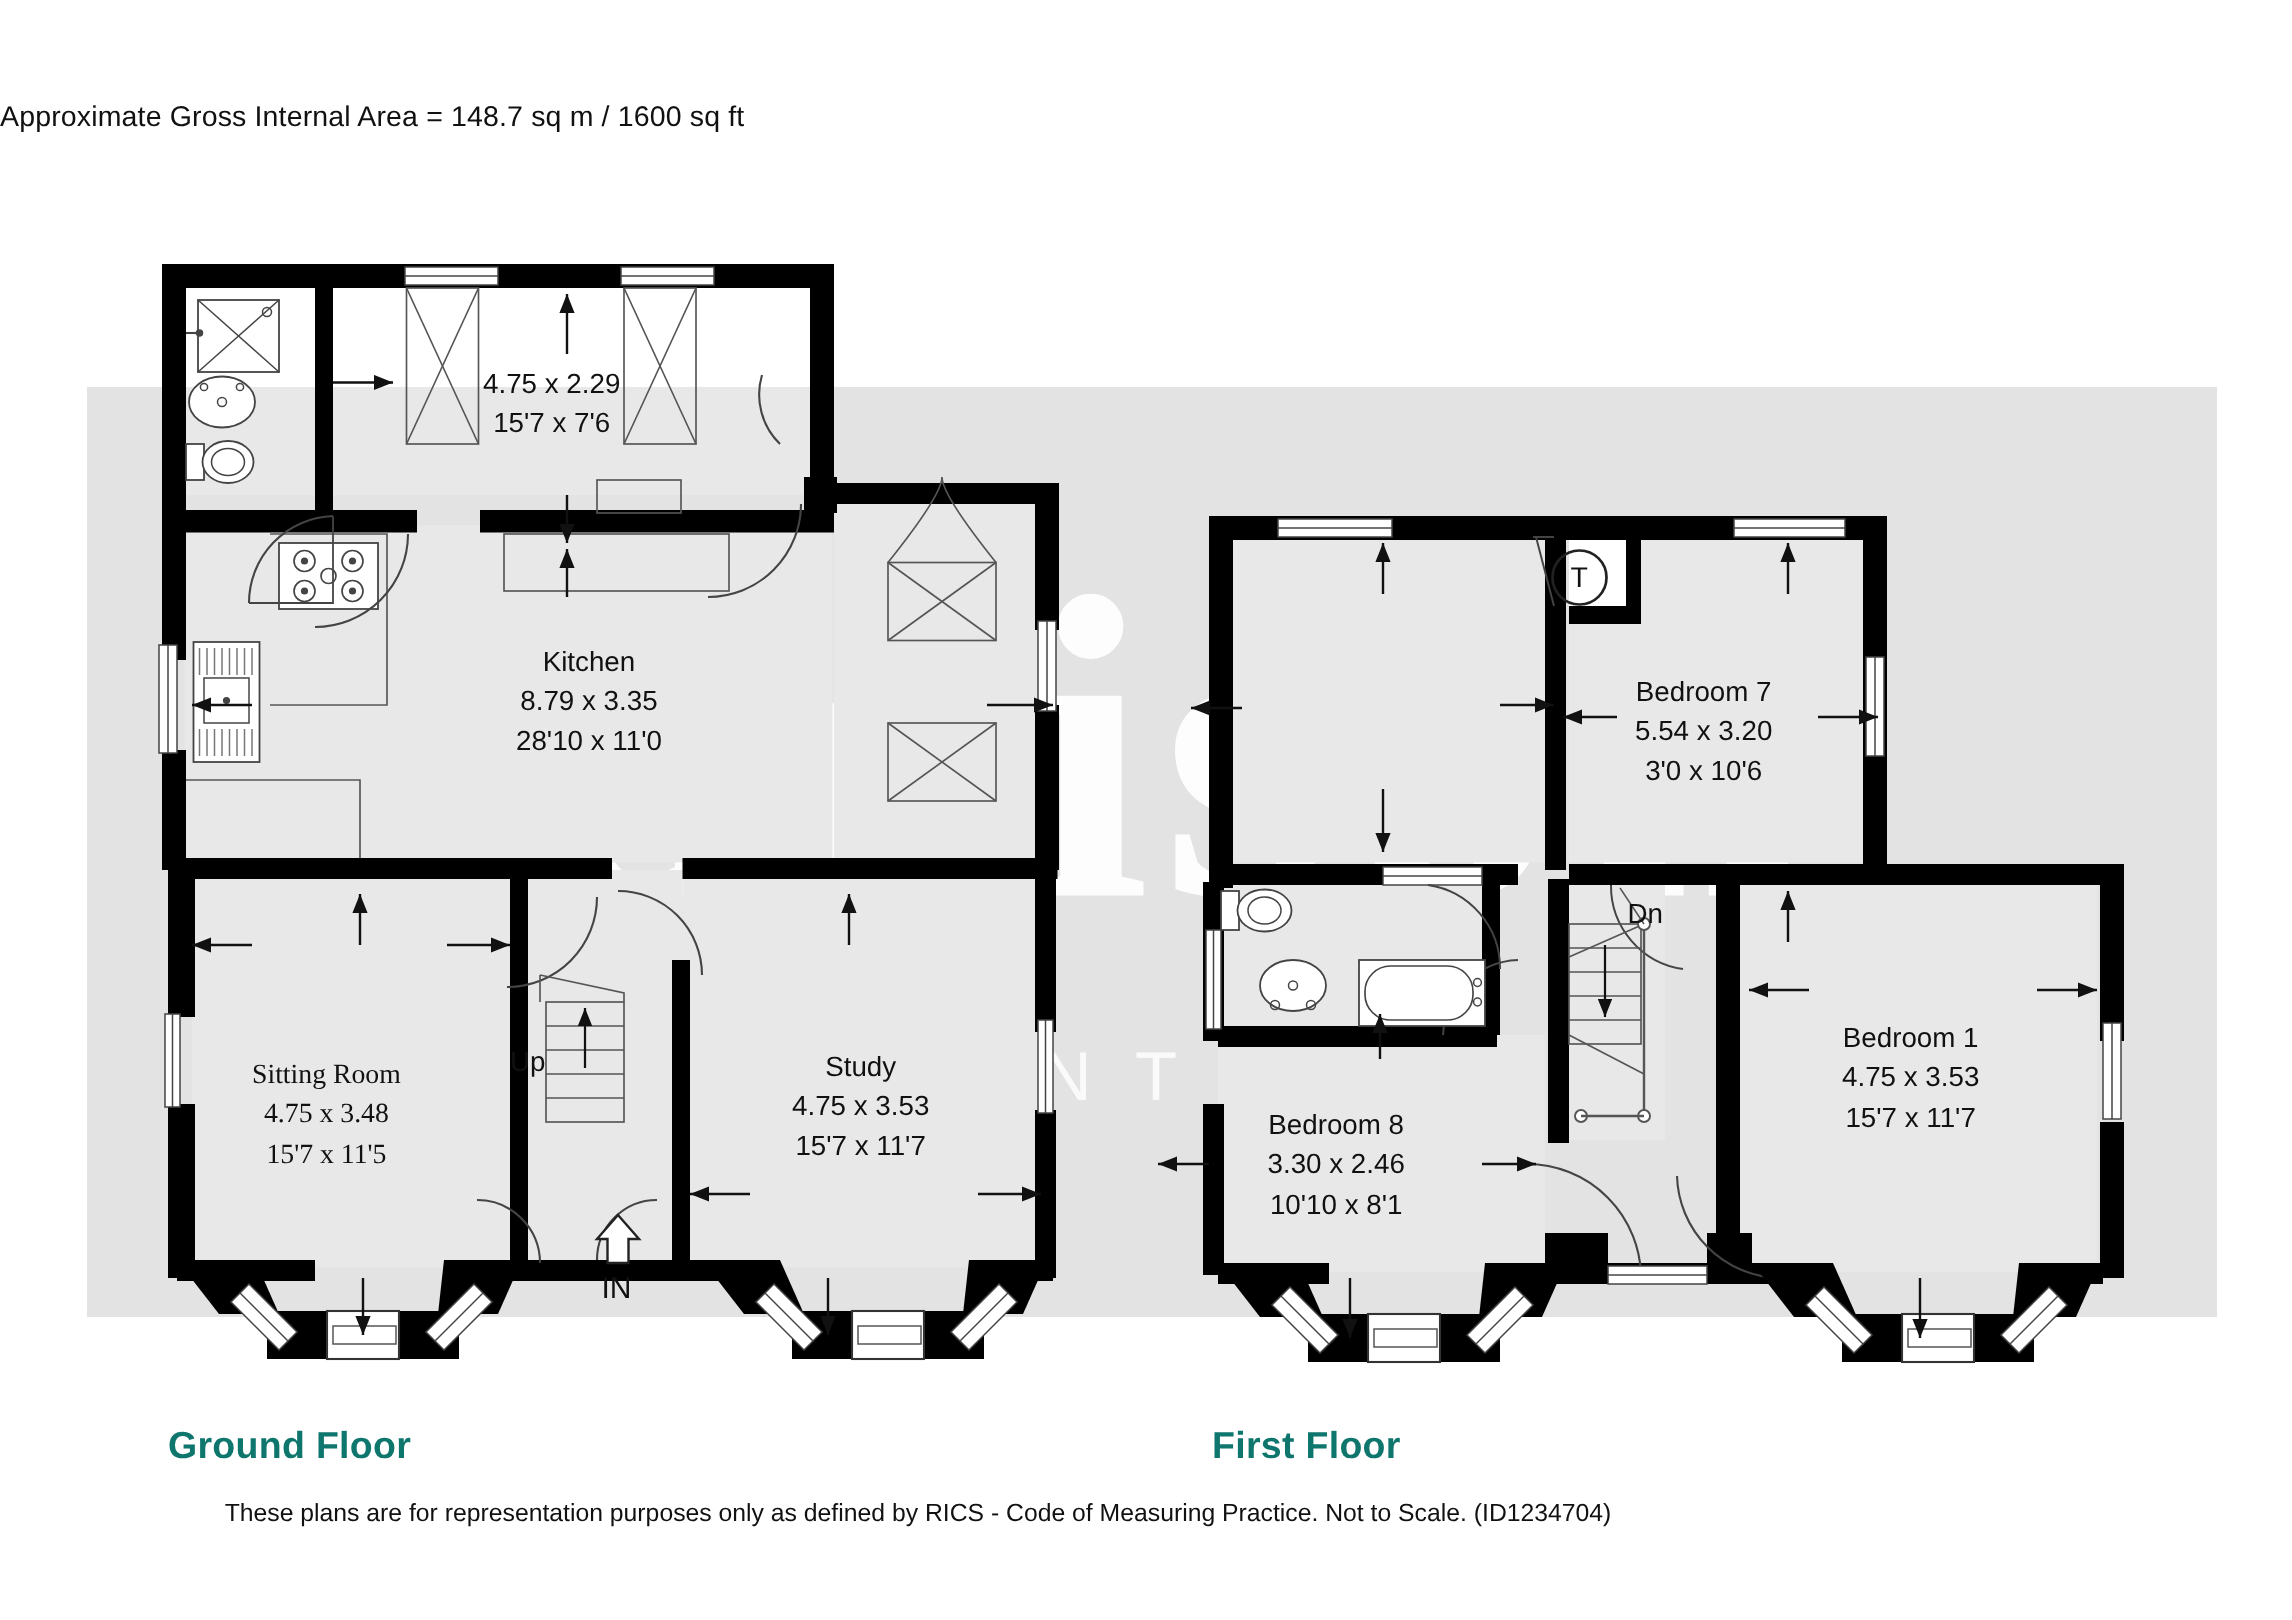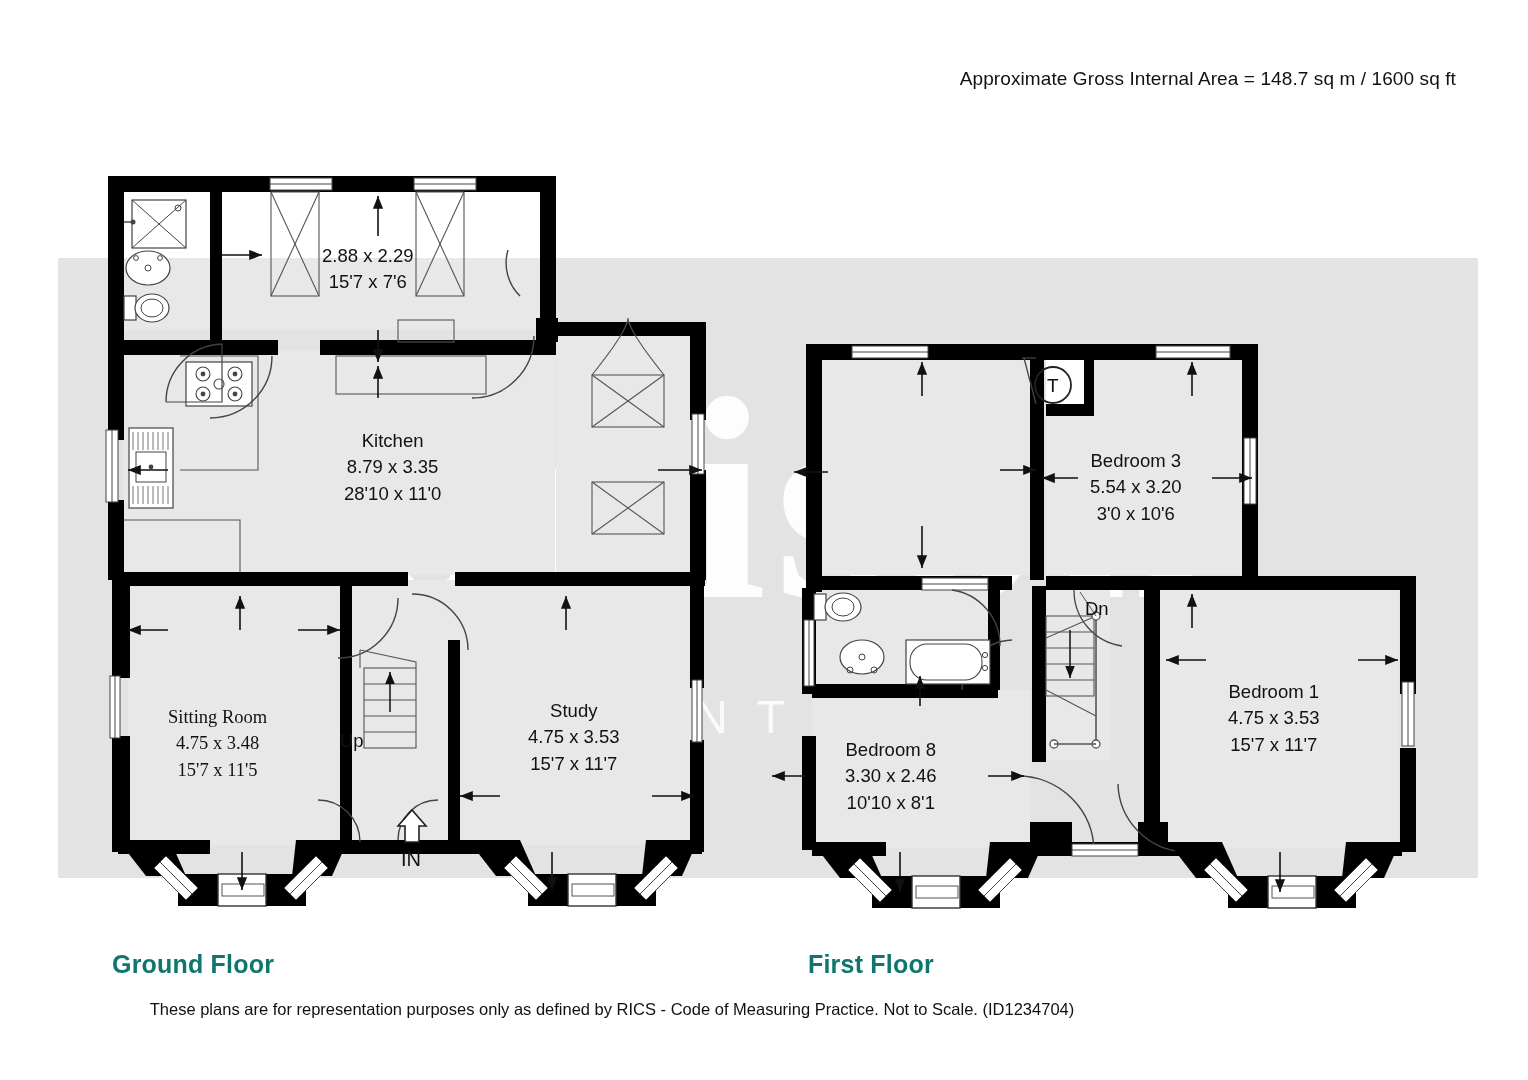--- a/index.html
+++ b/index.html
@@ -5,21 +5,21 @@
   html,body{margin:0;padding:0;background:#ffffff;}
   body{
     width:1528px;height:1080px;position:relative;overflow:hidden;
     font-family:"Liberation Sans","DejaVu Sans",sans-serif;
     color:#111111;
   }
   #stage{position:absolute;left:0;top:0;width:1528px;height:1080px;}
 
   
   .hdr{
-    position:absolute;left:0;top:68px;width:1456px;text-align:right;
+    position:absolute;left:0;top:68px;width:1456px;text-align:left;
     font-size:19px;letter-spacing:.1px;color:#111;
   }
   .floor-label{
     position:absolute;font-size:25px;font-weight:bold;color:#0f766e;
     letter-spacing:.2px;
   }
   #gf-label{left:112px;top:950px;}
   #ff-label{left:808px;top:950px;}
   .foot{
     position:absolute;left:0;top:1000px;width:1224px;text-align:center;
@@ -499,21 +499,21 @@
       <line x1="922" y1="526" x2="922" y2="568" marker-end="url(#bh)"></line>
       <line x1="806" y1="776" x2="772" y2="776" marker-end="url(#bh)"></line>
       <line x1="988" y1="776" x2="1024" y2="776" marker-end="url(#bh)"></line>
       <line x1="900" y1="852" x2="900" y2="892" marker-end="url(#bh)"></line>
       <line x1="1280" y1="852" x2="1280" y2="892" marker-end="url(#bh)"></line>
       <line x1="920" y1="706" x2="920" y2="676" marker-end="url(#bh)"></line>
     </g>
   </svg>
 
   <div class="room" style="left:322px;top:243px;">
-    <span class="d1">2.88 x 2.29</span>
+    <span class="d1">4.75 x 2.29</span>
     <span class="d2">15'7 x 7'6</span>
   </div>
 
   <div class="room" style="left:344px;top:428px;">
     <span class="nm">Kitchen</span>
     <span class="d1">8.79 x 3.35</span>
     <span class="d2">28'10 x 11'0</span>
   </div>
 
   <div class="room" style="left:168px;top:704px;font-family:Liberation Serif, serif;">
@@ -521,26 +521,26 @@
     <span class="d1">4.75 x 3.48</span>
     <span class="d2">15'7 x 11'5</span>
   </div>
 
   <div class="room" style="left:528px;top:698px;">
     <span class="nm">Study</span>
     <span class="d1">4.75 x 3.53</span>
     <span class="d2">15'7  x 11'7</span>
   </div>
 
-  <div class="tiny" style="left:340px;top:730px;text-align:center;">Up</div>
+  <div class="tiny" style="left:340px;top:697px;text-align:center;">Up</div>
   <div class="tiny" style="left:401px;top:848px;font-size:20px;">IN</div>
 
 
   <div class="room" style="left:1090px;top:448px;">
-    <span class="nm">Bedroom 3</span>
+    <span class="nm">Bedroom 7</span>
     <span class="d1">5.54 x 3.20</span>
     <span class="d2">3'0 x 10'6</span>
   </div>
 
   <div class="room" style="left:1228px;top:679px;">
     <span class="nm">Bedroom 1</span>
     <span class="d1">4.75 x 3.53</span>
     <span class="d2">15'7 x 11'7</span>
   </div>
 

